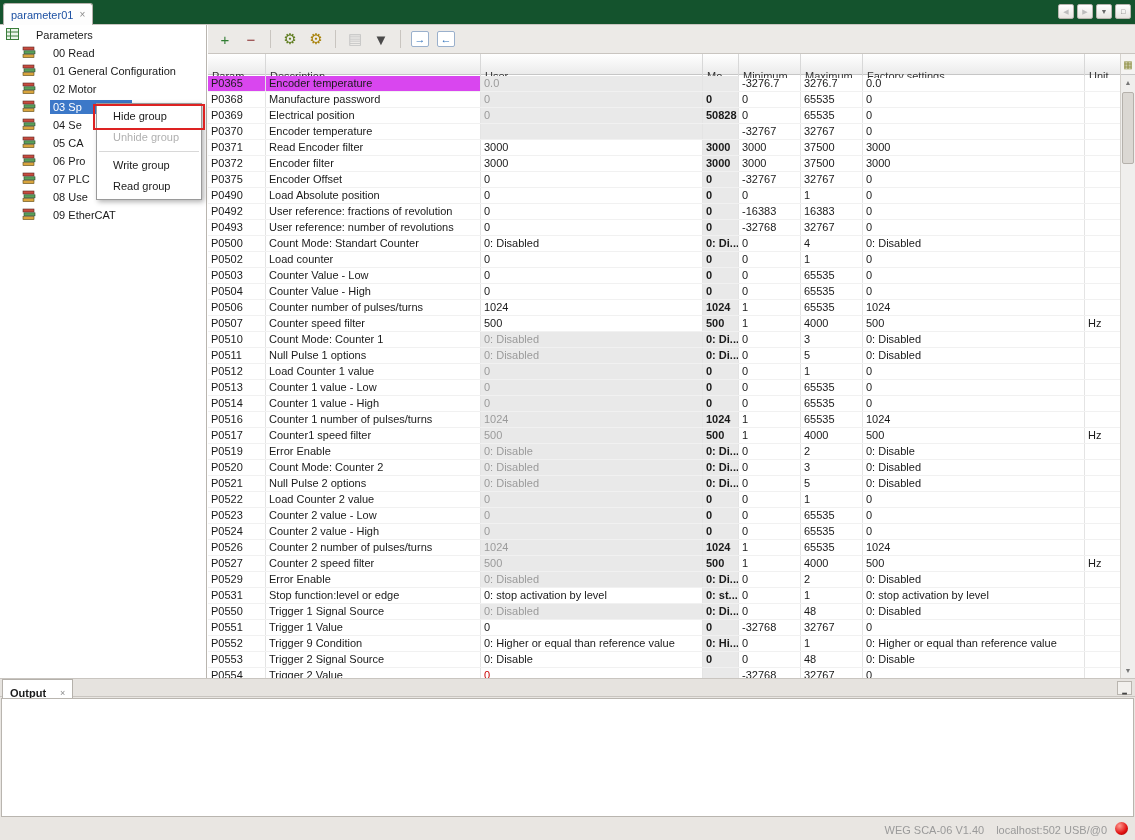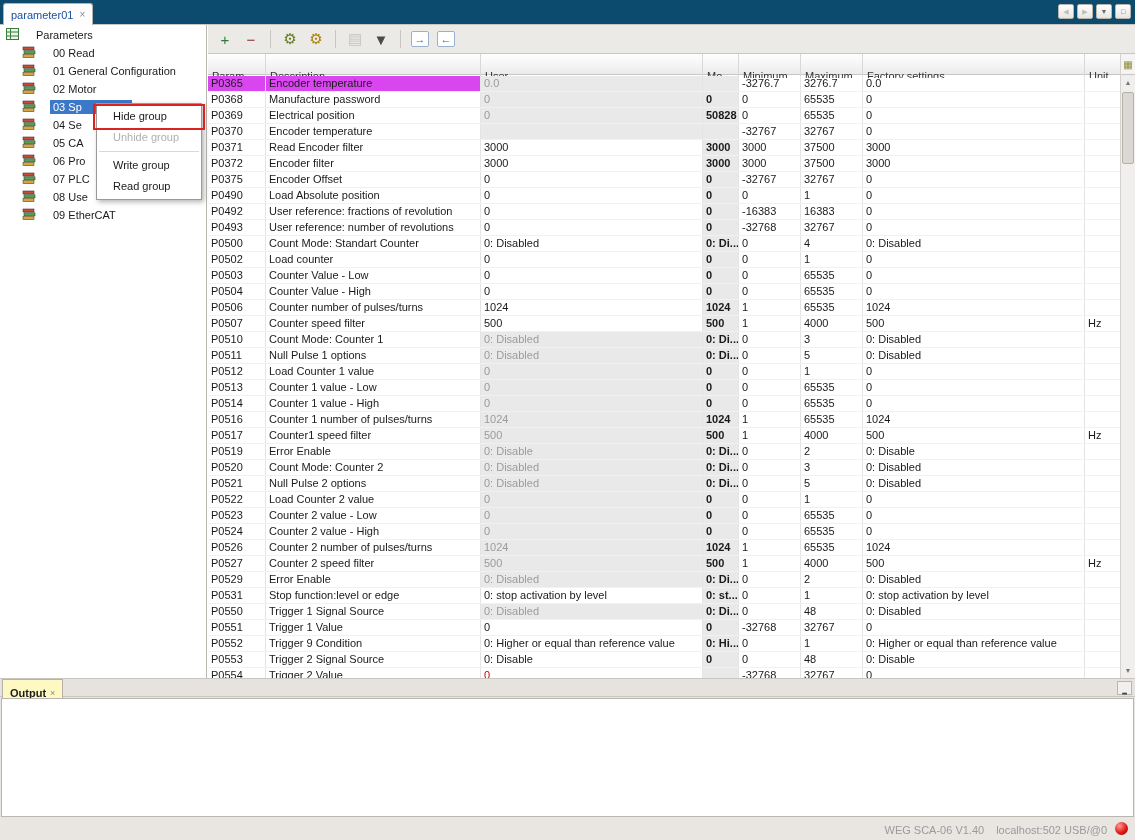--- a/index.html
+++ b/index.html
@@ -1,20 +1,20 @@
 <!DOCTYPE html>
 <html><head>
 <meta charset="utf-8">
 <style>
   * { margin:0; padding:0; box-sizing:border-box; }
   html,body { width:1135px; height:840px; overflow:hidden; }
   body { font-family:"Liberation Sans", sans-serif; font-size:11px; background:#e9e6e2; position:relative; color:#1a1a1a; }
 
   
-  .doc-tabstrip { position:absolute; left:0; top:0; right:0; height:25px; background:#0c4a6e; border-bottom:1px solid #c9c5c0; }
+  .doc-tabstrip { position:absolute; left:0; top:0; right:0; height:25px; background:#14532d; border-bottom:1px solid #c9c5c0; }
   .doc-tab { position:absolute; left:3px; top:3px; height:22px; background:#fdfdfd; border:1px solid #b5b1ab; border-bottom:none; border-radius:3px 3px 0 0; display:flex; align-items:center; gap:6px; padding:0 7px; }
   .doc-tab-label { color:#1d51a3; }
   .tab-close { color:#8a8a8a; font-size:10px; line-height:10px; }
   .tab-controls { position:absolute; right:4px; top:4px; display:flex; gap:3px; }
   .tc-btn { width:16px; height:15px; border:1px solid #b9b5af; background:linear-gradient(#ffffff,#e8e5e1); display:flex; align-items:center; justify-content:center; font-size:7px; color:#6a6a6a; border-radius:2px; }
   .tc-btn.dis { color:#bdbdbd; }
 
   
   .main { position:absolute; left:0; top:25px; right:0; height:653px; background:#fff; }
   .tree-panel { position:absolute; left:0; top:0; width:207px; height:100%; background:#fff; border-right:1px solid #b9b5af; padding-top:3px; }
@@ -51,21 +51,21 @@
 
   
   .context-menu { position:absolute; left:96px; top:103px; width:106px; background:#fff; border:1px solid #9a9a9a; box-shadow:2px 2px 5px rgba(0,0,0,0.3); padding:2px 0; z-index:50; }
   .menu-item { height:21px; line-height:21px; padding-left:16px; position:relative; white-space:nowrap; }
   .menu-item.dis { color:#b0b0b0; }
   .menu-sep { height:1px; background:#d8d8d8; margin:3px 2px; }
   .annot { position:absolute; left:-4px; top:-2px; width:calc(100% + 8px); height:26px; border:2px solid #dd2222; pointer-events:none; z-index:60; }
 
   
   .output-strip { position:absolute; left:0; top:678px; right:0; height:19px; background:#e6e3df; border-top:1px solid #c9c5c0; border-bottom:1px solid #c9c5c0; }
-  .output-tab { position:absolute; left:2px; top:0; height:19px; background:#fef9c3; border:1px solid #b5b1ab; border-bottom:none; display:flex; align-items:center; gap:4px; padding:13px 7px; font-weight:bold; }
+  .output-tab { position:absolute; left:2px; top:0; height:19px; background:#ffffff; border:1px solid #b5b1ab; border-bottom:none; display:flex; align-items:center; gap:14px; padding:13px 7px; font-weight:bold; }
   .output-close { font-weight:normal; color:#8a8a8a; font-size:9px; }
   .min-btn { position:absolute; right:3px; top:2px; width:15px; height:14px; border:1px solid #b9b5af; background:#f2f0ed; display:flex; align-items:flex-end; justify-content:center; font-size:6px; color:#444; }
   .output-area { position:absolute; left:1px; top:698px; right:1px; height:119px; background:#fff; border:1px solid #b9b5af; }
 
   
   .statusbar { position:absolute; left:0; top:819px; right:0; height:21px; background:#e9e6e2; display:flex; align-items:center; justify-content:flex-end; gap:12px; padding-right:28px; color:#9a9a9a; }
   .conn-dot { position:absolute; right:7px; top:3px; width:13px; height:13px; border-radius:50%; background:radial-gradient(circle at 35% 30%, #ff9a90, #e01010 60%, #8a0000); }
 </style>
 </head>
 <body>

